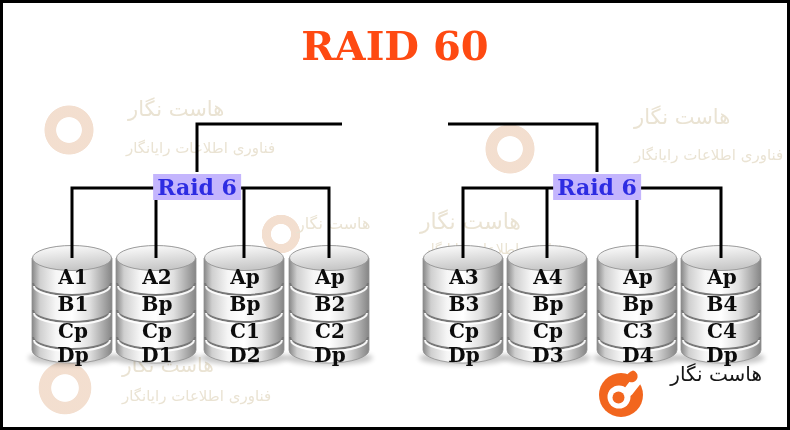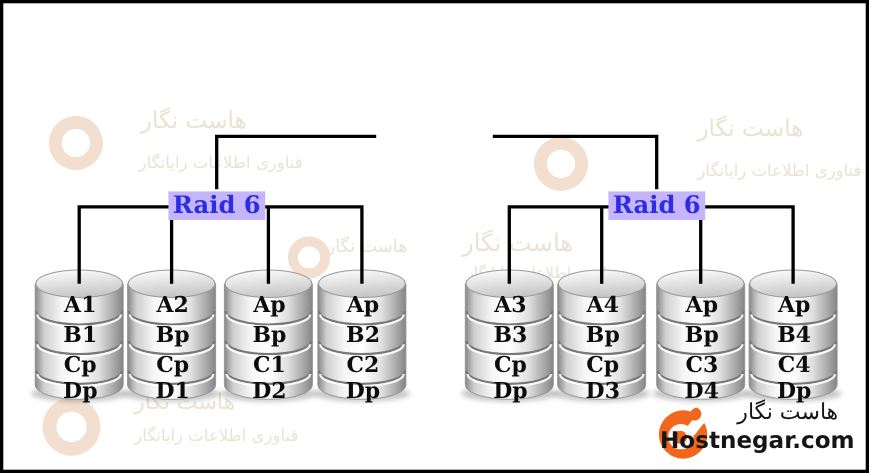--- a/index.html
+++ b/index.html
@@ -57,20 +57,21 @@
 
   <div class="wm-ring" style="left:260px;top:212px;width:42px;height:44px"></div>
   <div class="wm-text" style="left:297px;top:214px;font-size:16px">هاست نگار</div>
   <div class="wm-text" style="left:420px;top:209px;font-size:22px">هاست نگار</div>
   <div class="wm-text" style="left:424px;top:241px;font-size:14px">فناوری اطلاعات رایانگار</div>
 
   <div class="wm-ring" style="left:36px;top:358px;width:58px;height:60px"></div>
   <div class="wm-text" style="left:122px;top:353px;font-size:20px">هاست نگار</div>
   <div class="wm-text" style="left:122px;top:387px;font-size:15px">فناوری اطلاعات رایانگار</div>
 
+  <div class="title">RAID 60</div>
   <div class="raid6 left">Raid 6</div>
   <div class="raid6 right">Raid 6</div>
 
   <svg class="diagram" width="790" height="430" viewBox="0 0 790 430">
     <defs>
       <linearGradient id="gBody" x1="0" y1="0" x2="1" y2="0">
         <stop offset="0" stop-color="#878787"></stop>
           <stop offset=".1" stop-color="#cfcfcf"></stop>
         <stop offset=".3" stop-color="#f6f6f6"></stop>
           <stop offset=".5" stop-color="#ffffff"></stop>
@@ -230,14 +231,13 @@
   </svg>
 
   <svg class="brand-logo" width="52" height="52" viewBox="0 0 52 52">
     <circle cx="25" cy="28" r="22" fill="#f2661e"></circle>
     <rect x="25" y="-6" width="10" height="32" rx="5" transform="rotate(38 26 26)" fill="#ffffff"></rect>
     <circle cx="23" cy="30" r="11.5" fill="#ffffff"></circle>
     <circle cx="22.5" cy="30.5" r="6" fill="#f2661e"></circle>
     <path d="M37,3.5 a6,6 0 1 1 -7,8 a10,10 0 0 1 7,-8 z" fill="#f2661e"></path>
   </svg>
   <div class="brand-fa">هاست نگار</div>
-  <div class="brand-en">Hostnegar.com</div>
 </div>
 
 </body></html>

